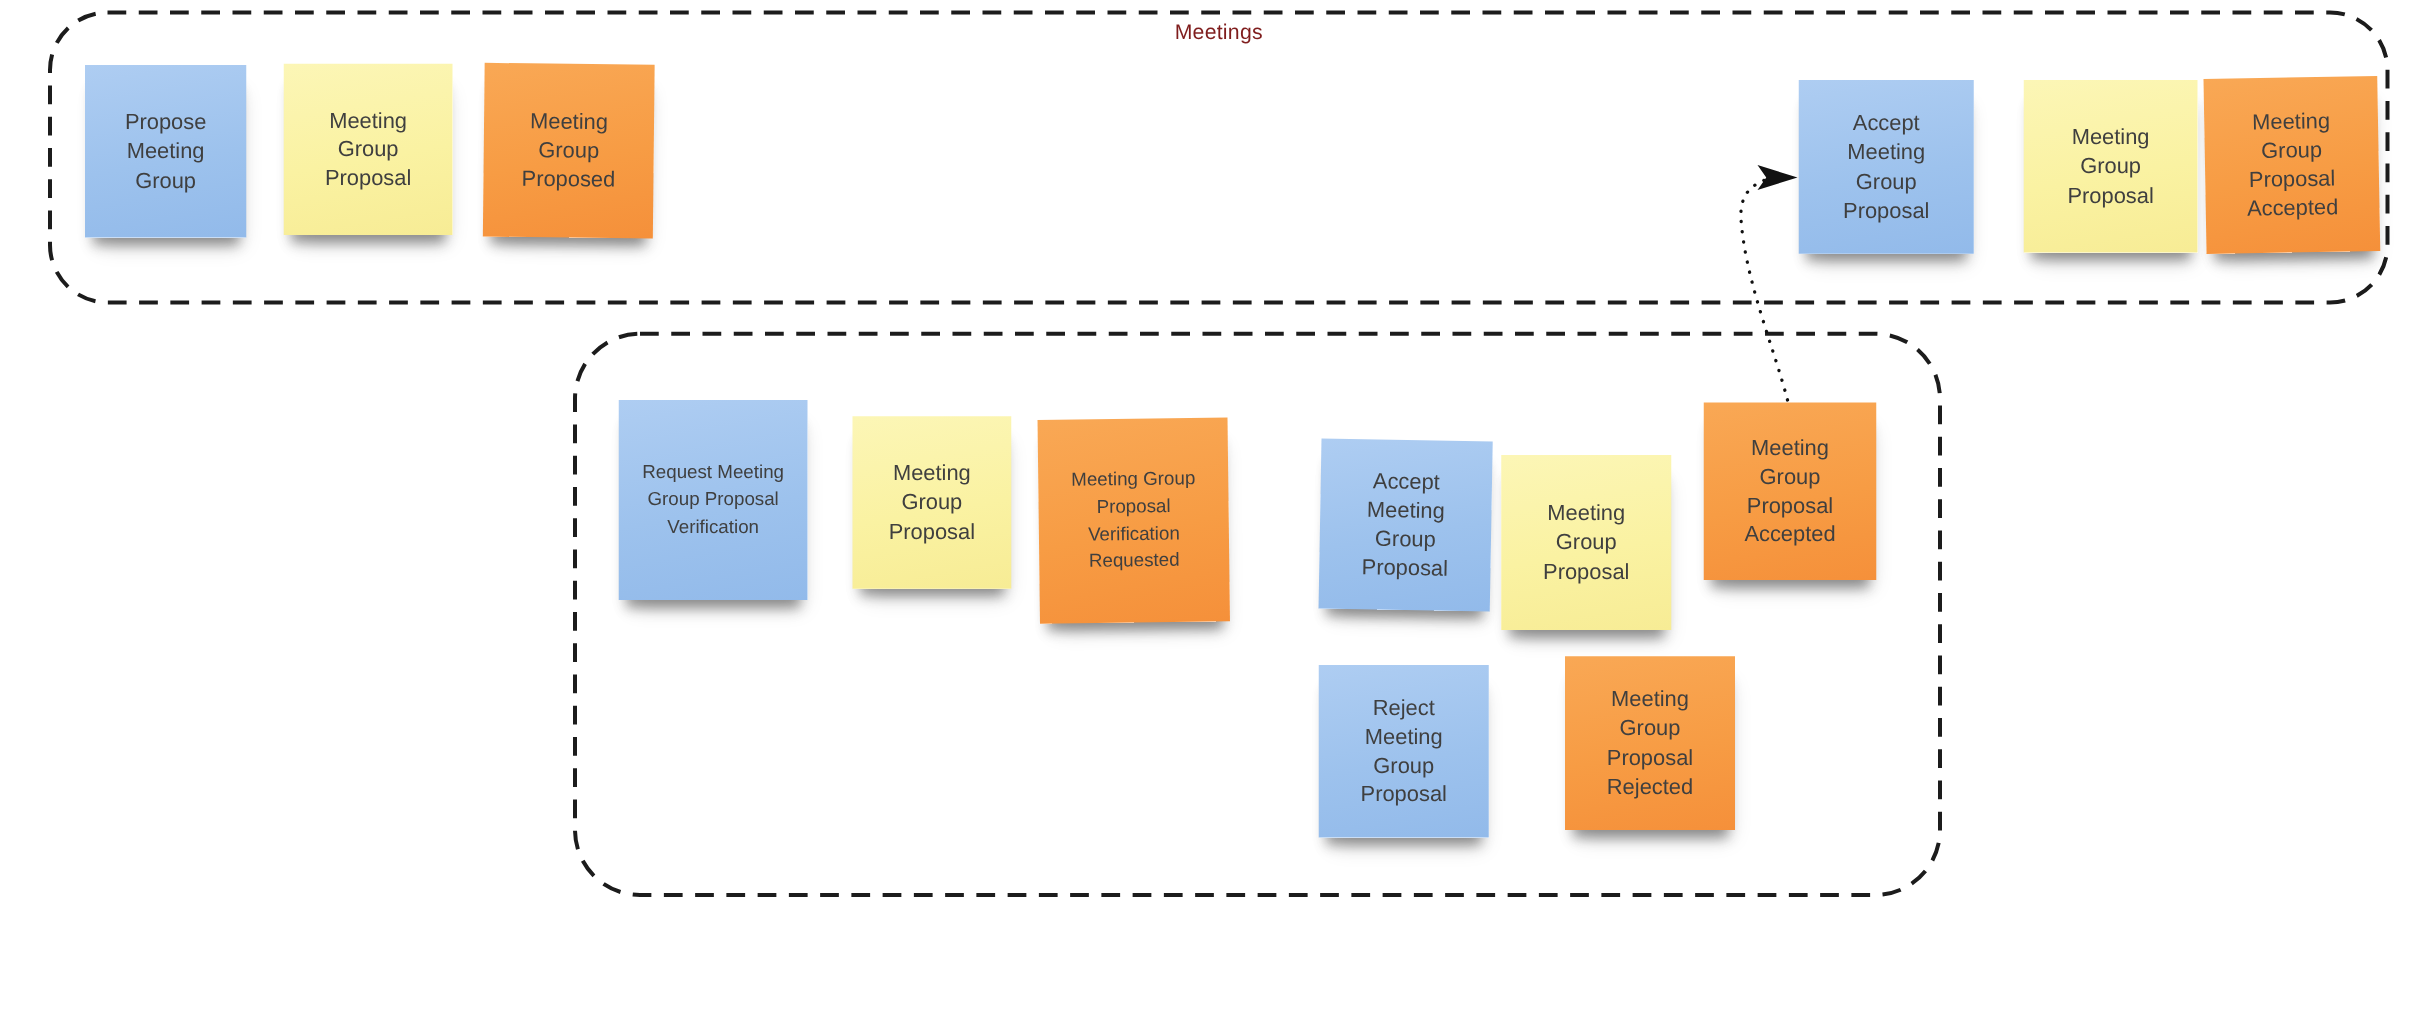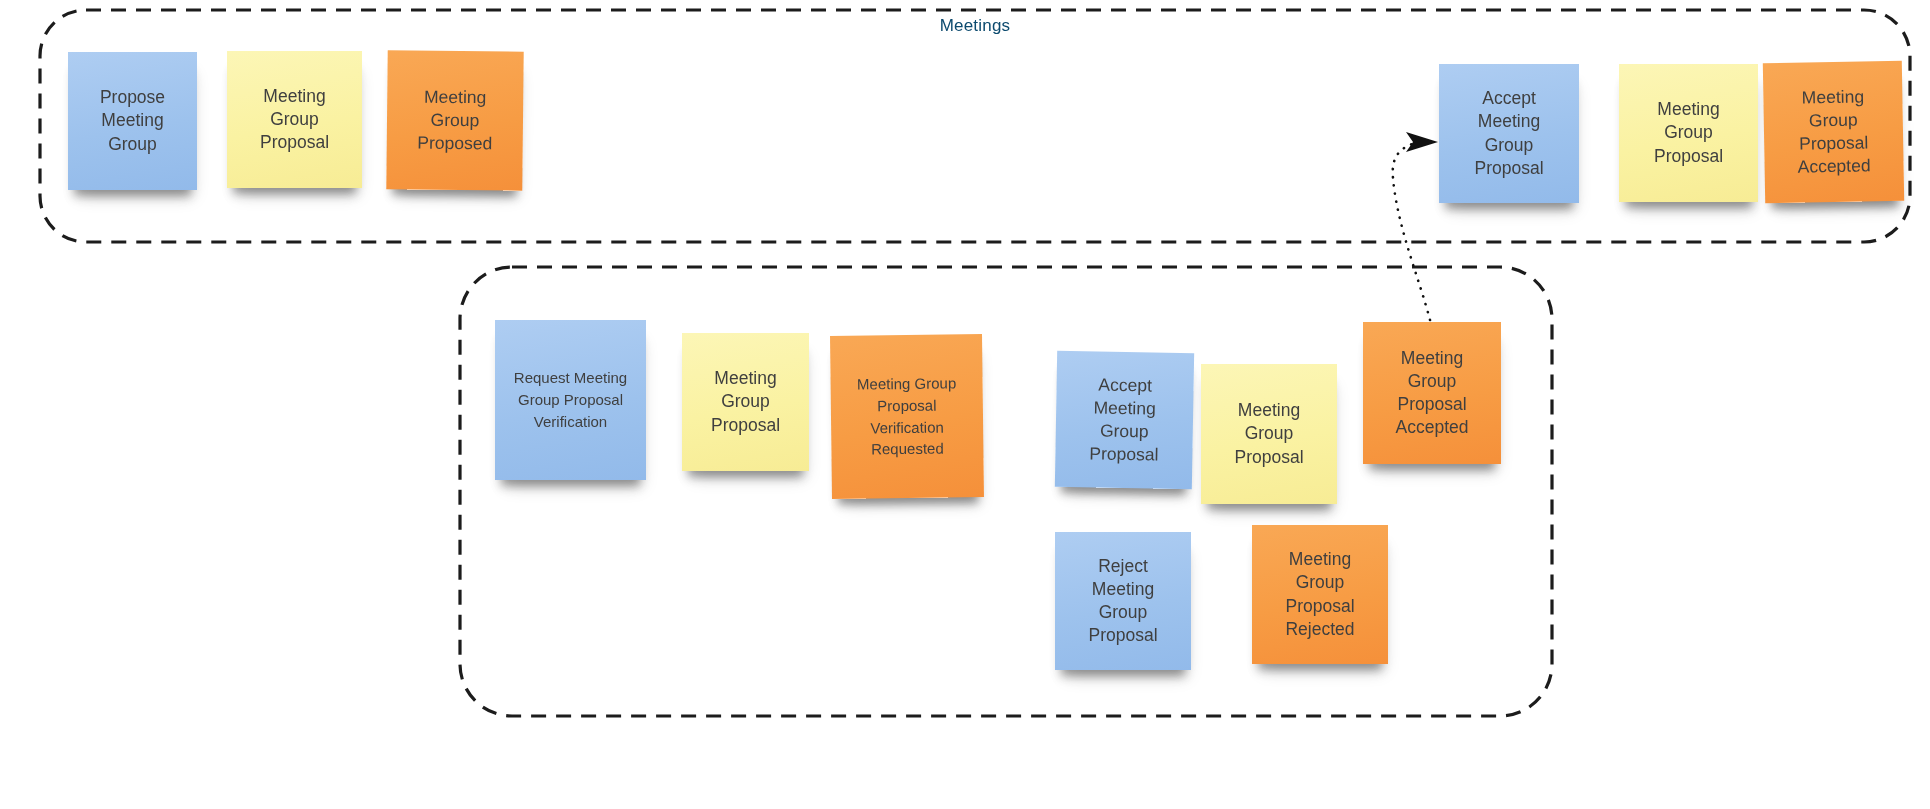--- a/index.html
+++ b/index.html
@@ -10,21 +10,21 @@
     overflow:hidden;
     font-family:"Liberation Sans","DejaVu Sans",sans-serif;
   }
   #frames-layer{
     position:absolute;left:0;top:0;width:1930px;height:809px;
   }
   .frame-title{
     position:absolute;
     text-align:center;
     font-size:17px;
-    color:#0c4a6e;
+    color:#7f1d1d;
     letter-spacing:.2px;
   }
   .note{
     position:absolute;
     display:flex;align-items:center;justify-content:center;
     text-align:center;
     box-sizing:border-box;
     padding:0 20px;
     font-size:17.5px;
     line-height:1.32;

